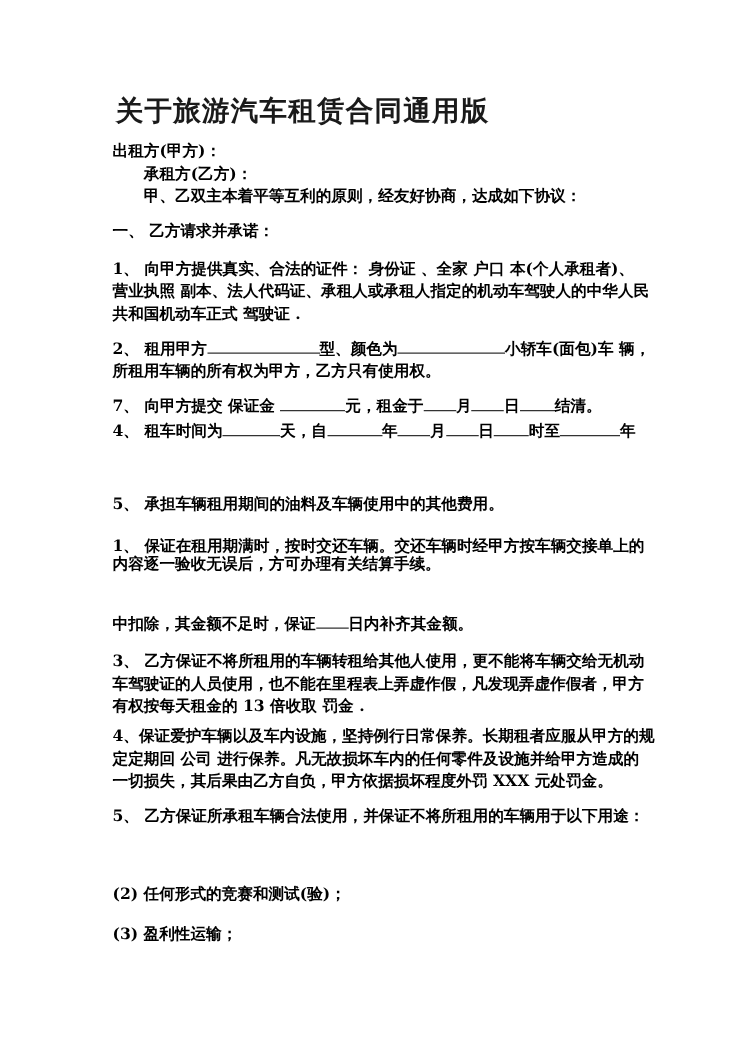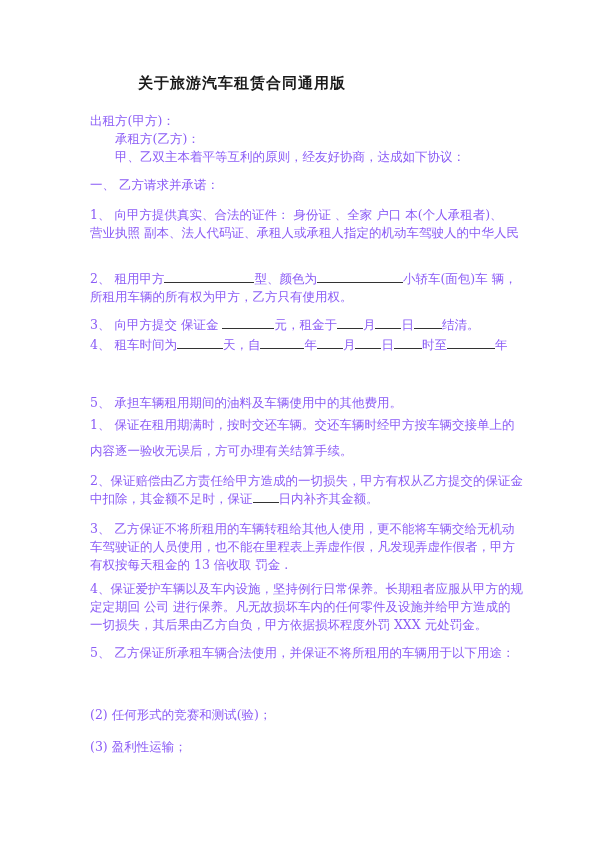--- a/index.html
+++ b/index.html
@@ -4,64 +4,64 @@
 <style>
   html, body { margin: 0; padding: 0; background: #ffffff; }
   body {
     width: 600px; height: 849px; position: relative; overflow: hidden;
     font-family: "DejaVu Serif", "Liberation Serif", serif;
     color: #2a2a2a;
   }
   .page { position: absolute; left: 0; top: 0; width: 600px; height: 849px; }
   .title {
     position: absolute; left: 0; width: 484px; top: 74px;
-    text-align: center; font-size: 15px; font-weight: bold; color: #1a1a1a;
+    text-align: center; font-size: 22px; font-weight: bold; color: #1a1a1a;
     letter-spacing: 1px;
   }
   .line {
     position: absolute; left: 90px; font-size: 12.5px; line-height: 18px;
-    white-space: nowrap; color: #8b5cf6;
+    white-space: nowrap; color: #000000; font-weight: bold;
   }
   .indent { left: 115px; text-align: right; }
   .blank { display: inline-block; border-bottom: 1px solid #333; height: 12px; vertical-align: baseline; }
 </style>
 </head>
 <body>
 
 <div class="page">
   <div class="title">关于旅游汽车租赁合同通用版</div>
 
   <div class="line" style="top:112px">出租方(甲方)：</div>
   <div class="line indent" style="top:130px">承租方(乙方)：</div>
   <div class="line indent" style="top:148px">甲、乙双主本着平等互利的原则，经友好协商，达成如下协议：</div>
 
   <div class="line" style="top:176px">一、  乙方请求并承诺：</div>
 
   <div class="line" style="top:206px">1、  向甲方提供真实、合法的证件：  身份证 、全家 户口 本(个人承租者)、</div>
   <div class="line" style="top:224px">营业执照 副本、法人代码证、承租人或承租人指定的机动车驾驶人的中华人民</div>
+  <div class="line" style="top:242px">共和国机动车正式 驾驶证 .</div>
 
   <div class="line" style="top:270px">
     <span>2、  租用甲方</span><span class="blank" style="width:90px"></span><span>型、颜色为</span><span class="blank" style="width:86px"></span><span>小轿车(面包)车 辆，</span>
   </div>
   <div class="line" style="top:288px">所租用车辆的所有权为甲方，乙方只有使用权。</div>
 
   <div class="line" style="top:316px">
-    <span>3、  向甲方提交 保证金 </span><span class="blank" style="width:52px"></span><span>元，租金于</span><span class="blank" style="width:26px"></span><span>月</span><span class="blank" style="width:26px"></span><span>日</span><span class="blank" style="width:28px"></span><span>结清。</span>
+    <span>7、  向甲方提交 保证金 </span><span class="blank" style="width:52px"></span><span>元，租金于</span><span class="blank" style="width:26px"></span><span>月</span><span class="blank" style="width:26px"></span><span>日</span><span class="blank" style="width:28px"></span><span>结清。</span>
   </div>
 
   <div class="line" style="top:336px">
     <span>4、  租车时间为</span><span class="blank" style="width:46px"></span><span>天，自</span><span class="blank" style="width:44px"></span><span>年</span><span class="blank" style="width:26px"></span><span>月</span><span class="blank" style="width:26px"></span><span>日</span><span class="blank" style="width:28px"></span><span>时至</span><span class="blank" style="width:48px"></span><span>年</span>
   </div>
 
   <div class="line" style="top:394px">5、  承担车辆租用期间的油料及车辆使用中的其他费用。</div>
 
-  <div class="line" style="top:416px">1、  保证在租用期满时，按时交还车辆。交还车辆时经甲方按车辆交接单上的</div>
+  <div class="line" style="top:428px">1、  保证在租用期满时，按时交还车辆。交还车辆时经甲方按车辆交接单上的</div>
   <div class="line" style="top:442px">内容逐一验收无误后，方可办理有关结算手续。</div>
 
-  <div class="line" style="top:472px">2、保证赔偿由乙方责任给甲方造成的一切损失，甲方有权从乙方提交的保证金</div>
   <div class="line" style="top:490px">
     <span>中扣除，其金额不足时，保证</span><span class="blank" style="width:26px"></span><span>日内补齐其金额。</span>
   </div>
 
   <div class="line" style="top:520px">3、  乙方保证不将所租用的车辆转租给其他人使用，更不能将车辆交给无机动</div>
   <div class="line" style="top:538px">车驾驶证的人员使用，也不能在里程表上弄虚作假，凡发现弄虚作假者，甲方</div>
   <div class="line" style="top:556px">有权按每天租金的 13 倍收取 罚金 .</div>
 
   <div class="line" style="top:580px">4、保证爱护车辆以及车内设施，坚持例行日常保养。长期租者应服从甲方的规</div>
   <div class="line" style="top:616px">一切损失，其后果由乙方自负，甲方依据损坏程度外罚 XXX 元处罚金。</div>

